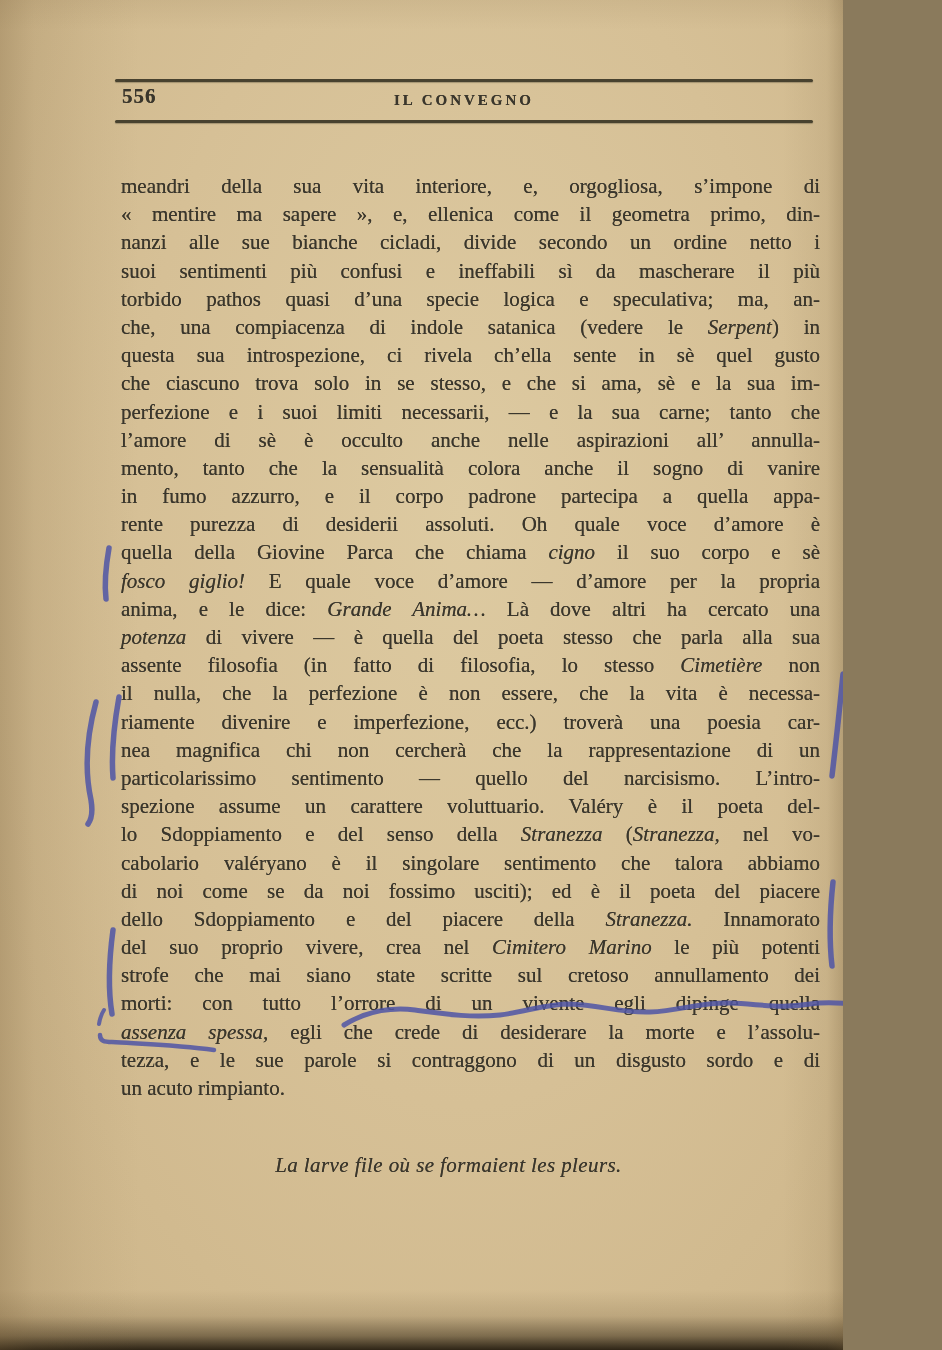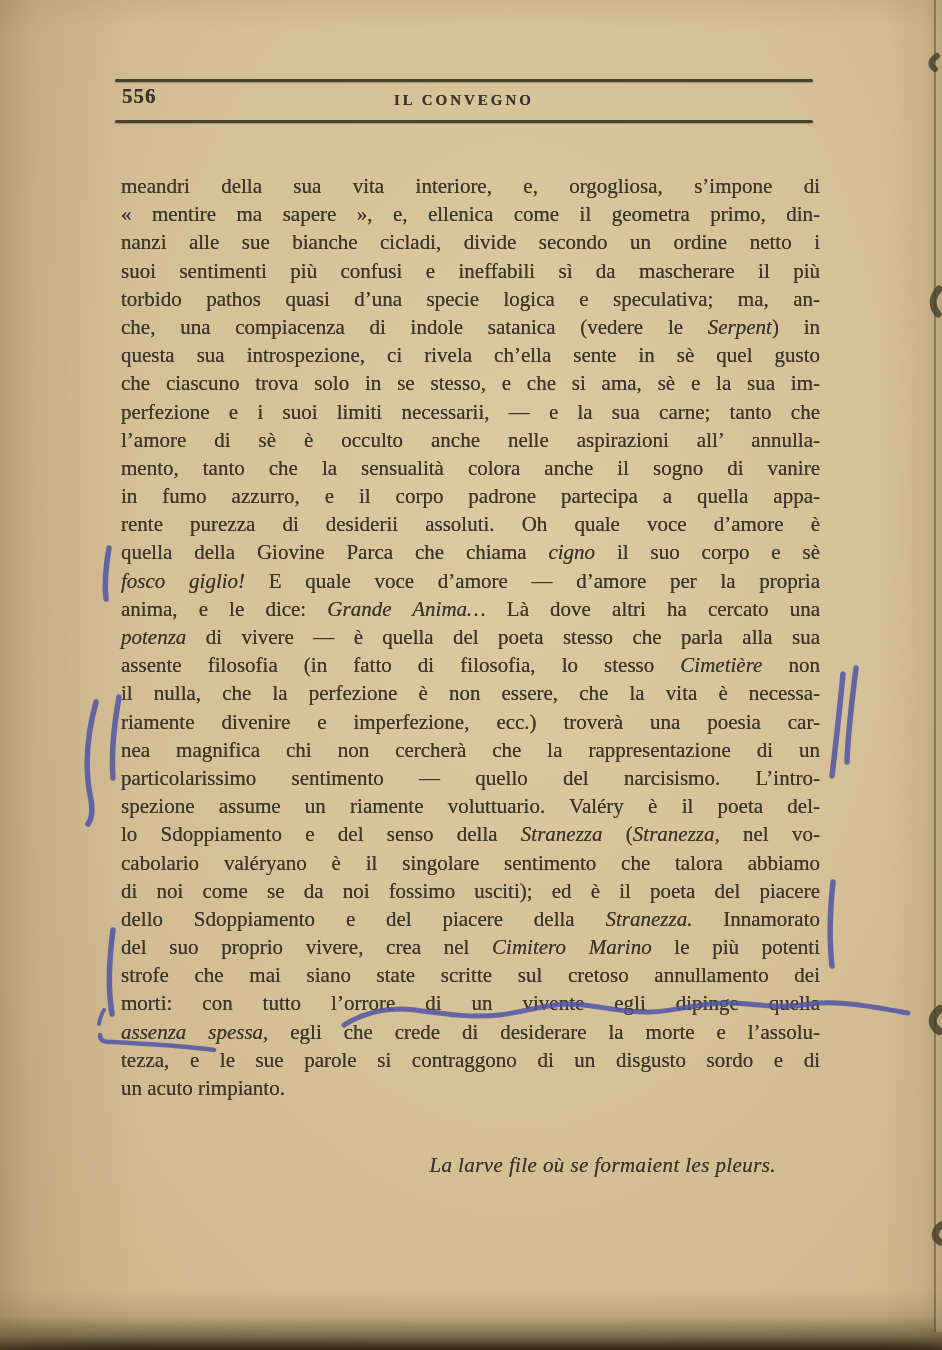--- a/index.html
+++ b/index.html
@@ -1,18 +1,18 @@
 <!DOCTYPE html>
 <html><head>
 <meta charset="utf-8">
 <style>
   html,body { margin:0; padding:0; background:#8a7a5c; }
   .page {
     position:relative;
-    width:942px; height:1350px;
+    width:843px; height:1350px;
     overflow:hidden;
     font-family:"Liberation Serif","DejaVu Serif",serif;
     background:
       linear-gradient(90deg, rgba(120,95,58,.32) 0px, rgba(120,95,58,.14) 34px, rgba(120,95,58,.06) 85px, rgba(120,95,58,0) 140px),
       linear-gradient(270deg, rgba(110,88,52,.30) 0px, rgba(110,88,52,.10) 16px, rgba(110,88,52,0) 60px),
       linear-gradient(0deg, rgba(32,24,12,.92) 0px, rgba(55,42,22,.55) 14px, rgba(90,70,40,.18) 34px, rgba(90,70,40,0) 60px),
       linear-gradient(180deg, rgba(120,95,58,.10) 0px, rgba(120,95,58,0) 30px),
       radial-gradient(ellipse at 55% 38%, #ddcaa1 0%, #d6c096 50%, #ccb488 100%);
   }
   .ink { color:#3a362c; text-shadow:0 0 .6px rgba(58,54,44,.85); }
@@ -46,21 +46,21 @@
     height:28.2px; line-height:28.2px;
     font-size:21px;
     text-align:justify; text-align-last:justify;
     white-space:normal;
   }
   .tline.last { text-align-last:left; }
   .tline em { font-style:italic; }
   .quote-line {
     position:absolute; left:121px; top:1150px; width:699px;
     padding-right:44px; box-sizing:border-box;
-    text-align:right;
+    text-align:center;
     font-size:21px; font-style:italic; letter-spacing:.4px;
     line-height:30px;
   }
   .marks-svg { position:absolute; left:0; top:0; pointer-events:none; }
 </style>
 </head>
 <body>
 
 <div class="page">
 
@@ -85,21 +85,21 @@
       <div class="tline"><span>rente purezza di desiderii assoluti. Oh quale voce d’amore è</span></div>
       <div class="tline"><span>quella della Giovine Parca che chiama </span><em>cigno</em><span> il suo corpo e sè</span></div>
       <div class="tline"><em>fosco giglio!</em><span> E quale voce d’amore — d’amore per la propria</span></div>
       <div class="tline"><span>anima, e le dice: </span><em>Grande Anima…</em><span> Là dove altri ha cercato una</span></div>
       <div class="tline"><em>potenza</em><span> di vivere — è quella del poeta stesso che parla alla sua</span></div>
       <div class="tline"><span>assente filosofia (in fatto di filosofia, lo stesso </span><em>Cimetière</em><span> non</span></div>
       <div class="tline"><span>il nulla, che la perfezione è non essere, che la vita è necessa-</span></div>
       <div class="tline"><span>riamente divenire e imperfezione, ecc.) troverà una poesia car-</span></div>
       <div class="tline"><span>nea magnifica chi non cercherà che la rappresentazione di un</span></div>
       <div class="tline"><span>particolarissimo sentimento — quello del narcisismo. L’intro-</span></div>
-      <div class="tline"><span>spezione assume un riamente voluttuario. Valéry è il poeta del-</span></div>
+      <div class="tline"><span>spezione assume un carattere voluttuario. Valéry è il poeta del-</span></div>
       <div class="tline"><span>lo Sdoppiamento e del senso della </span><em>Stranezza</em><span> (</span><em>Stranezza,</em><span> nel vo-</span></div>
       <div class="tline"><span>cabolario valéryano è il singolare sentimento che talora abbiamo</span></div>
       <div class="tline"><span>di noi come se da noi fossimo usciti); ed è il poeta del piacere</span></div>
       <div class="tline"><span>dello Sdoppiamento e del piacere della </span><em>Stranezza.</em><span> Innamorato</span></div>
       <div class="tline"><span>del suo proprio vivere, crea nel </span><em>Cimitero Marino</em><span> le più potenti</span></div>
       <div class="tline"><span>strofe che mai siano state scritte sul cretoso annullamento dei</span></div>
       <div class="tline"><span>morti: con tutto l’orrore di un vivente egli dipinge quella</span></div>
       <div class="tline"><em>assenza spessa,</em><span> egli che crede di desiderare la morte e l’assolu-</span></div>
       <div class="tline"><span>tezza, e le sue parole si contraggono di un disgusto sordo e di</span></div>
       <div class="tline last"><span>un acuto rimpianto.</span></div>

